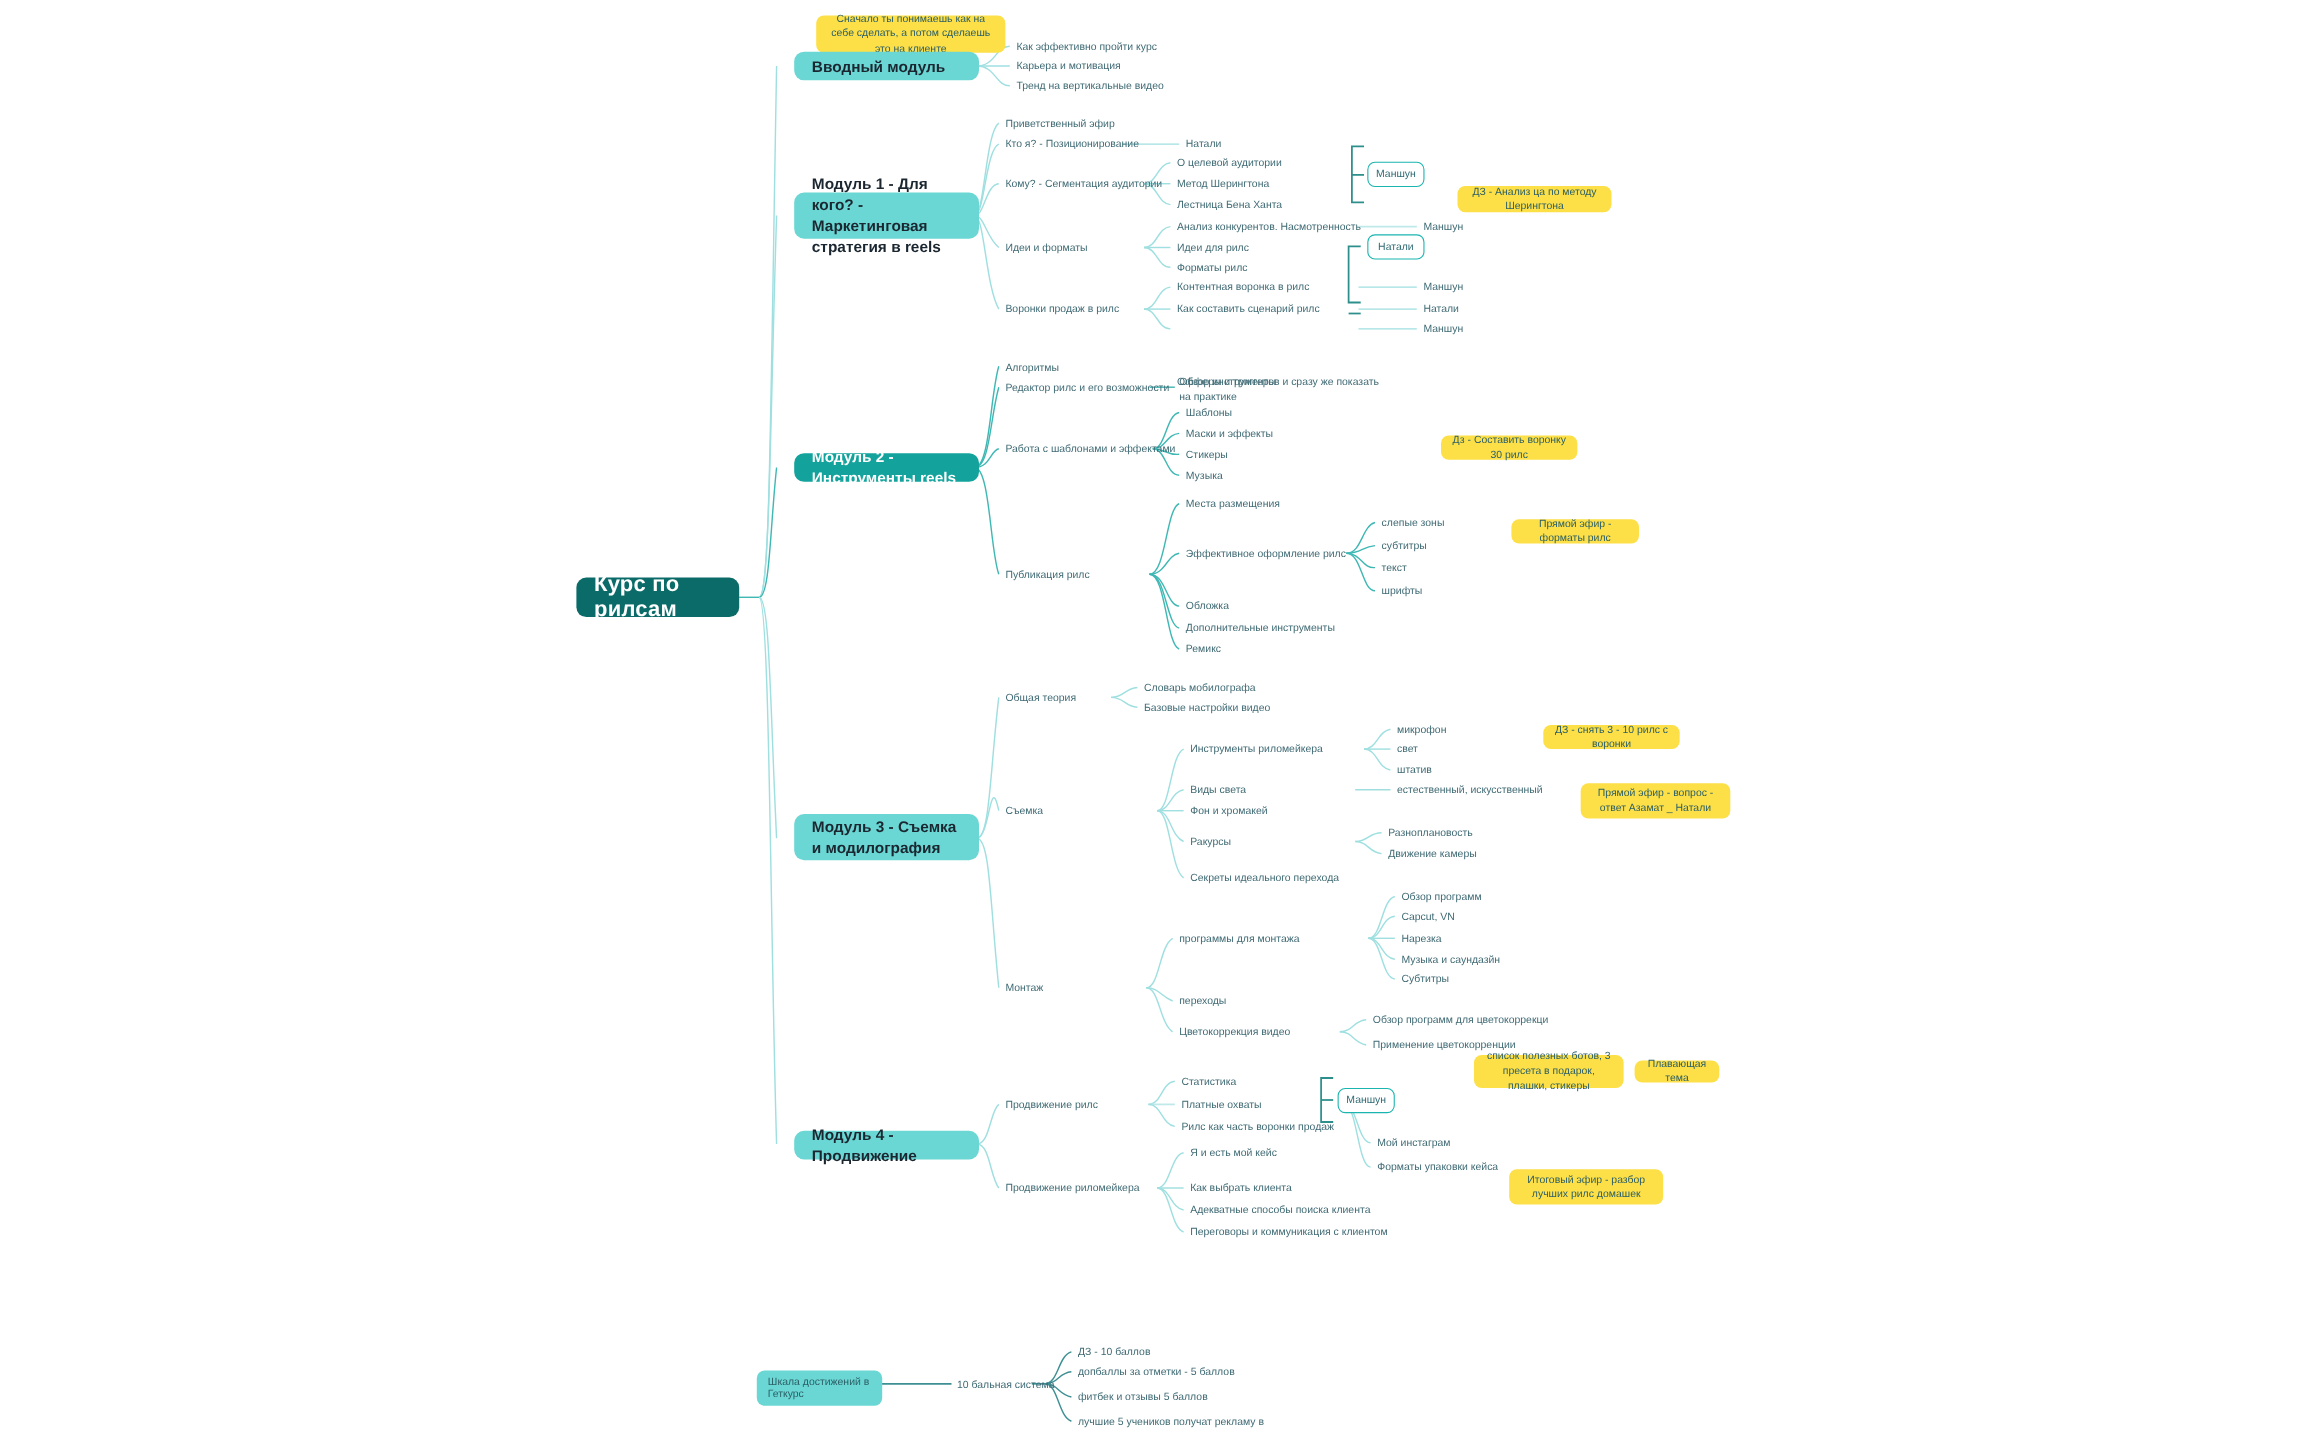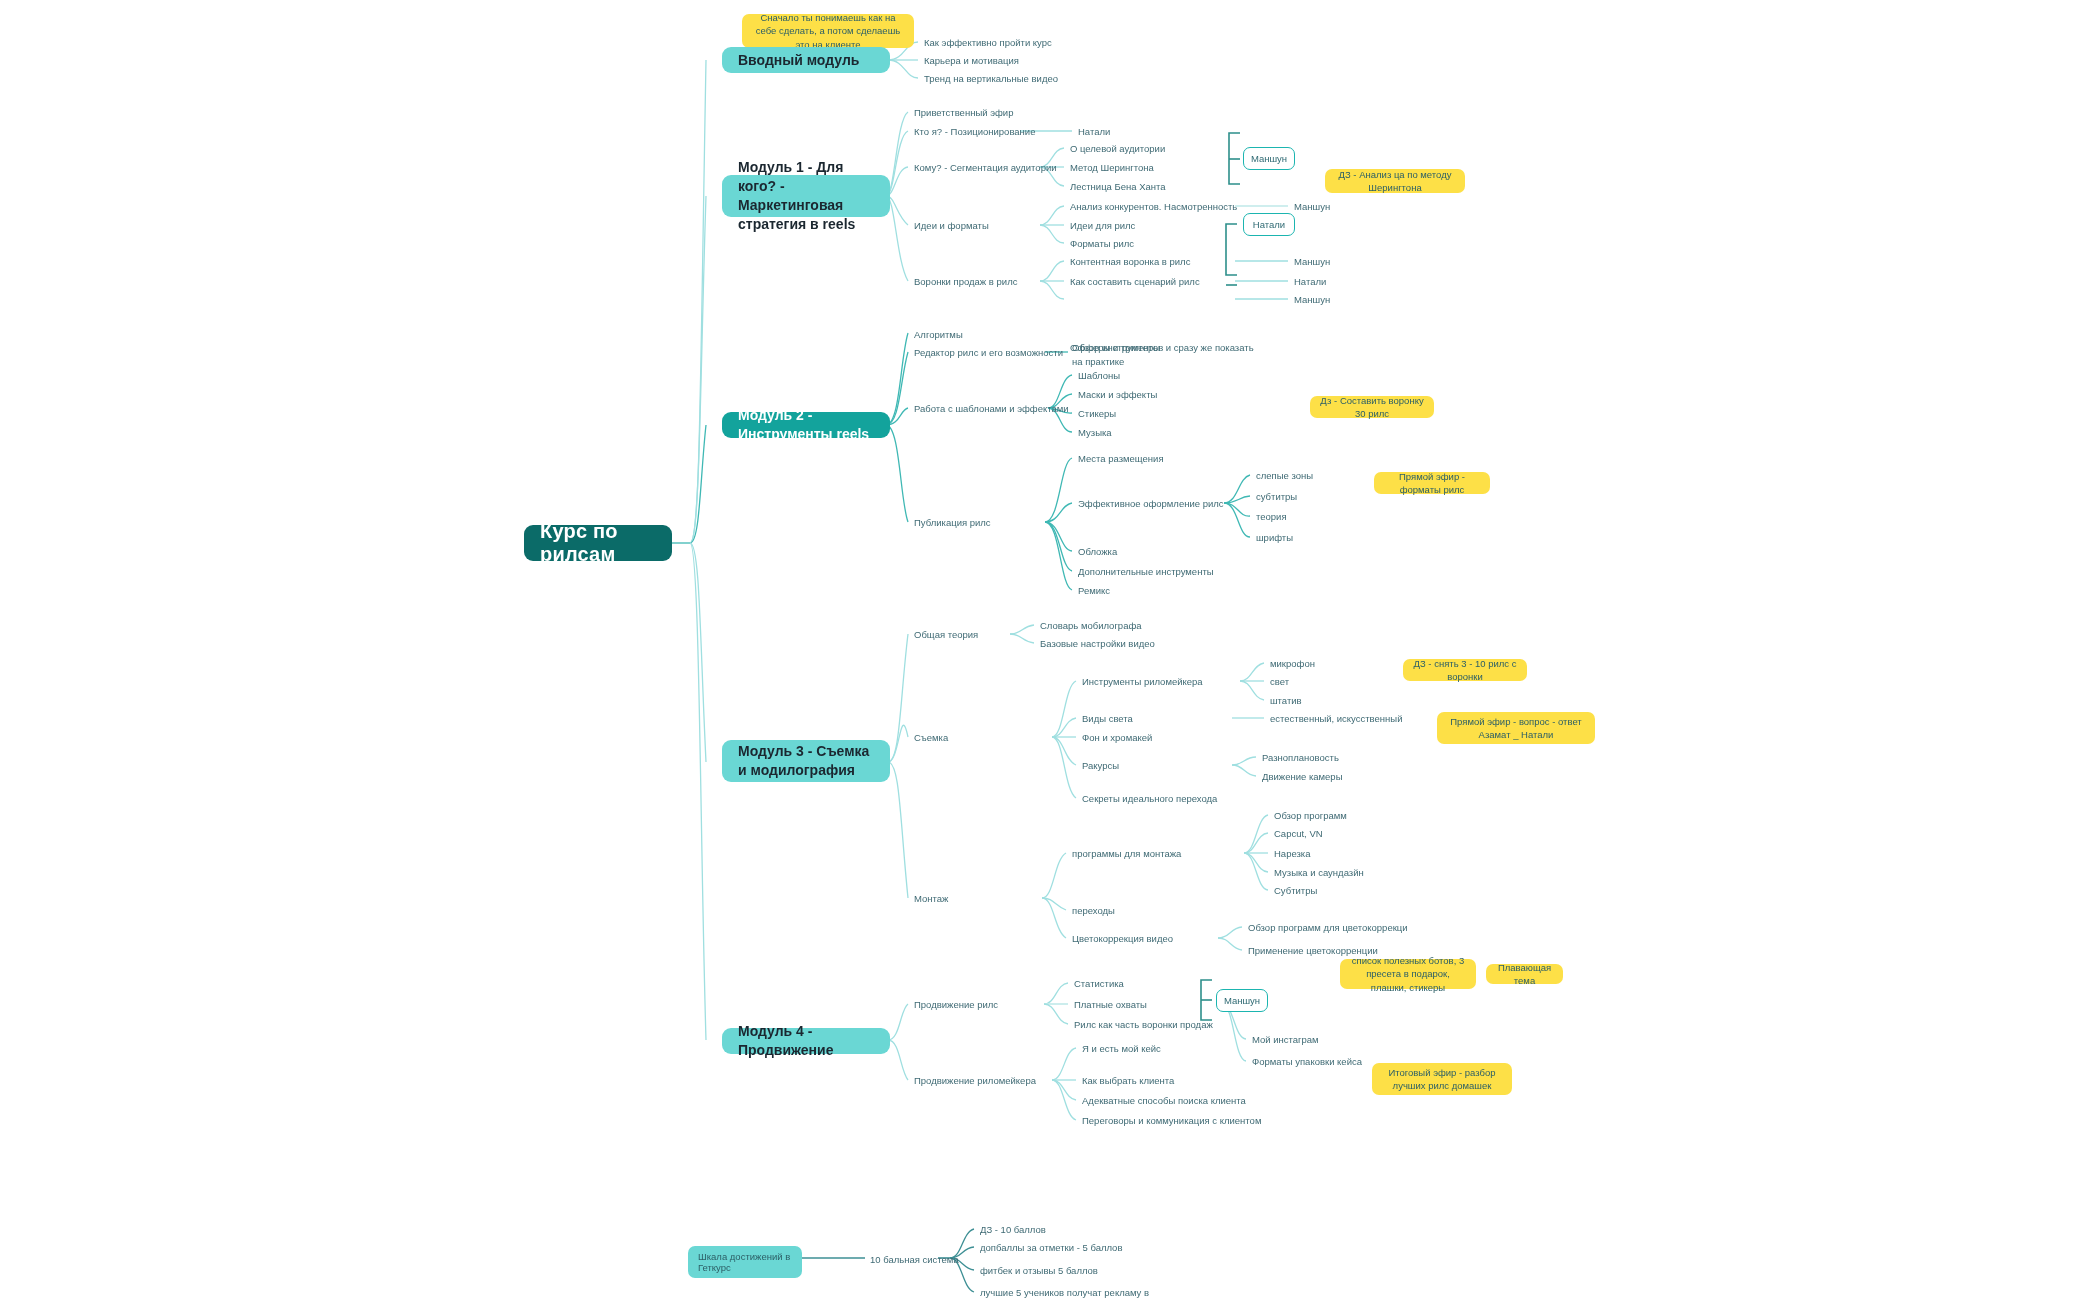--- a/index.html
+++ b/index.html
@@ -257,21 +257,21 @@
   <div class="lbl" style="left:1078px;top:426px;">Музыка</div>
 
   <div class="lbl" style="left:1078px;top:452px;">Места размещения</div>
   <div class="lbl" style="left:1078px;top:497px;">Эффективное оформление рилс</div>
   <div class="lbl" style="left:1078px;top:545px;">Обложка</div>
   <div class="lbl" style="left:1078px;top:565px;">Дополнительные инструменты</div>
   <div class="lbl" style="left:1078px;top:584px;">Ремикс</div>
 
   <div class="lbl" style="left:1256px;top:469px;">слепые зоны</div>
   <div class="lbl" style="left:1256px;top:490px;">субтитры</div>
-  <div class="lbl" style="left:1256px;top:510px;">теория</div>
+  <div class="lbl" style="left:1256px;top:510px;">текст</div>
   <div class="lbl" style="left:1256px;top:531px;">шрифты</div>
 
   <div class="callout" style="left:1310px;top:396px;width:124px;height:22px;">Дз - Составить воронку 30 рилс</div>
   <div class="callout" style="left:1374px;top:472px;width:116px;height:22px;">Прямой эфир - форматы рилс</div>
 
   <div class="node module light" style="left:722px;top:740px;width:168px;height:42px;">Модуль 3 - Съемка и
 модилография</div>
 
   <div class="lbl" style="left:914px;top:628px;">Общая теория</div>
   <div class="lbl" style="left:914px;top:731px;">Съемка</div>
@@ -300,21 +300,21 @@
   <div class="lbl" style="left:1274px;top:809px;">Обзор программ</div>
   <div class="lbl" style="left:1274px;top:827px;">Capcut, VN</div>
   <div class="lbl" style="left:1274px;top:847px;">Нарезка</div>
   <div class="lbl" style="left:1274px;top:866px;">Музыка и саундазйн</div>
   <div class="lbl" style="left:1274px;top:884px;">Субтитры</div>
 
   <div class="lbl" style="left:1248px;top:921px;">Обзор программ для цветокоррекци</div>
   <div class="lbl" style="left:1248px;top:944px;">Применение цветокорренции</div>
 
   <div class="callout" style="left:1403px;top:659px;width:124px;height:22px;">ДЗ - снять 3 - 10 рилс с воронки</div>
-  <div class="callout" style="left:1437px;top:712px;width:158px;height:32px;">Прямой эфир - вопрос - ответ Азамат _
+  <div class="callout" style="left:1437px;top:712px;width:136px;height:32px;">Прямой эфир - вопрос - ответ Азамат _
 Натали</div>
   <div class="callout" style="left:1340px;top:959px;width:136px;height:30px;">список полезных ботов, 3 пресета в
 подарок, плашки, стикеры</div>
   <div class="callout" style="left:1486px;top:964px;width:77px;height:20px;">Плавающая тема</div>
 
   <div class="node module light" style="left:722px;top:1028px;width:168px;height:26px;">Модуль 4 - Продвижение</div>
 
   <div class="lbl" style="left:914px;top:998px;">Продвижение рилс</div>
   <div class="lbl" style="left:914px;top:1074px;">Продвижение риломейкера</div>
 

